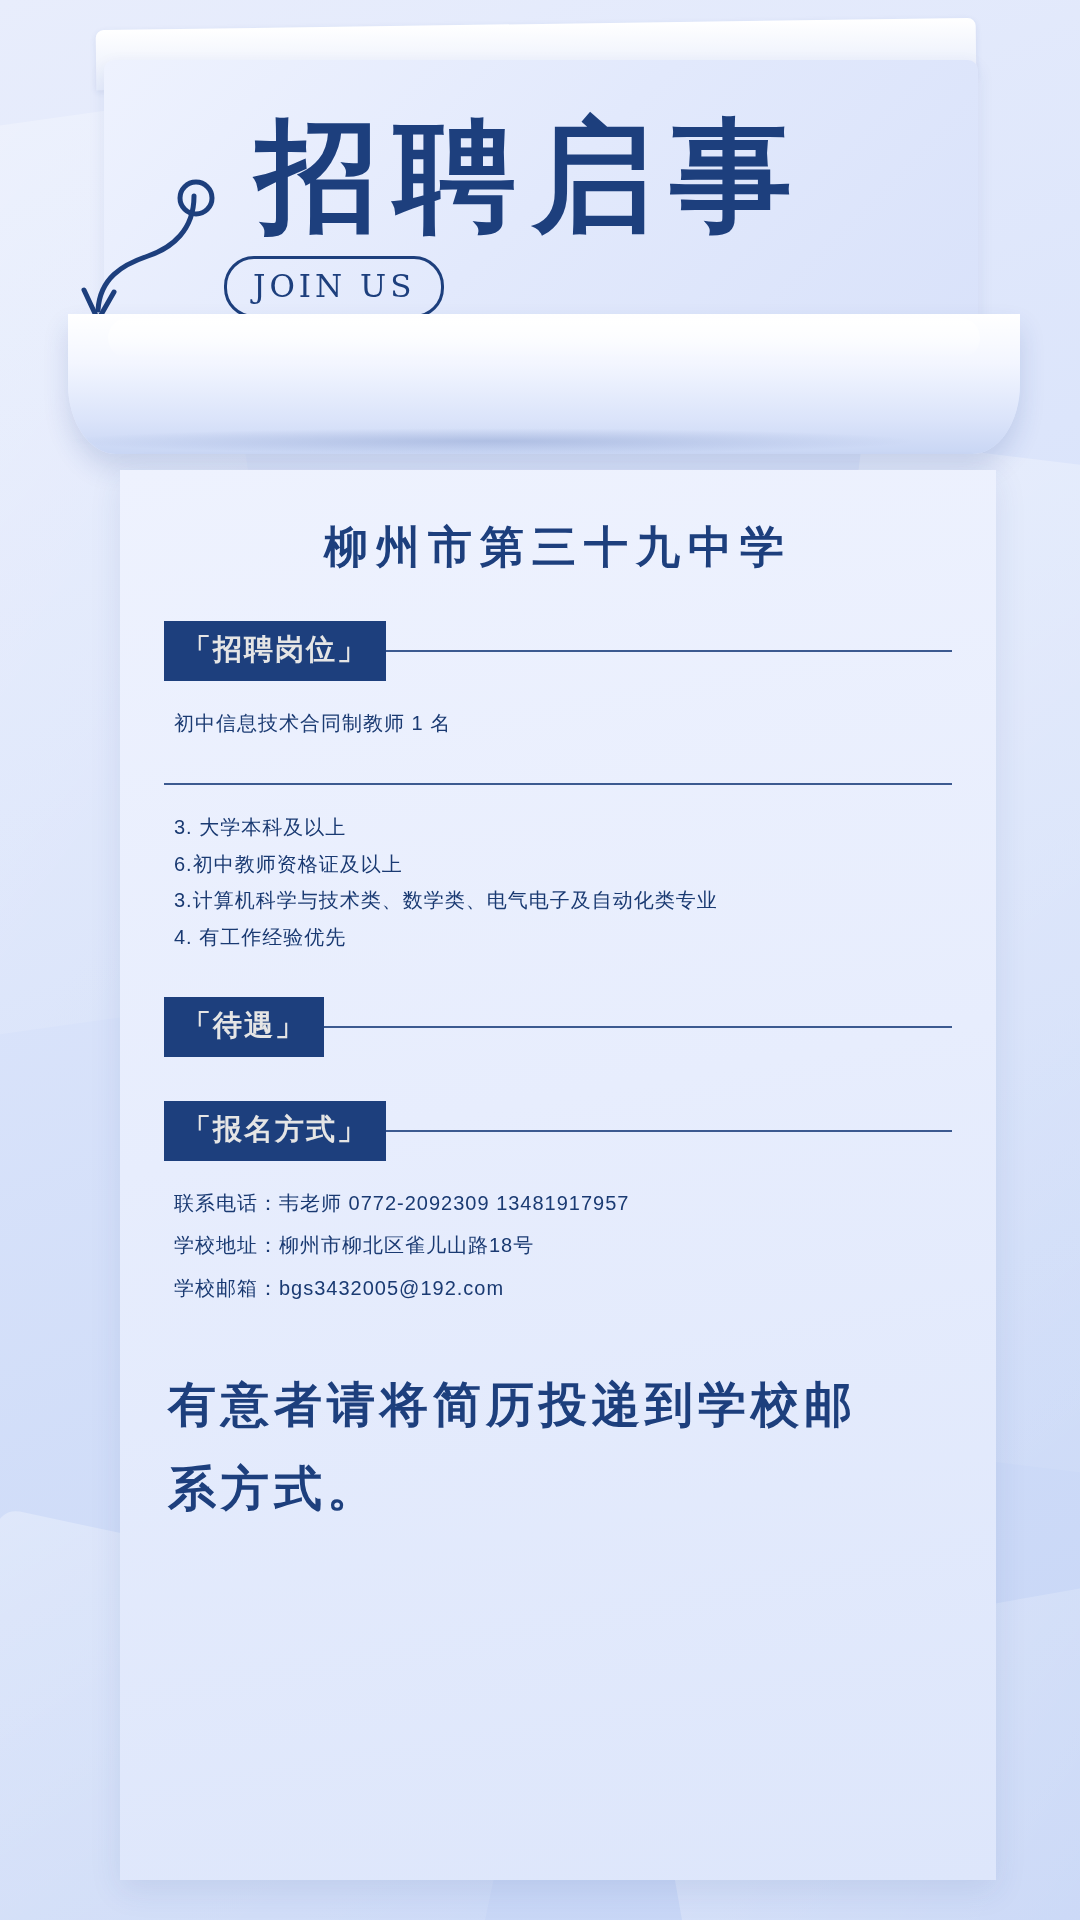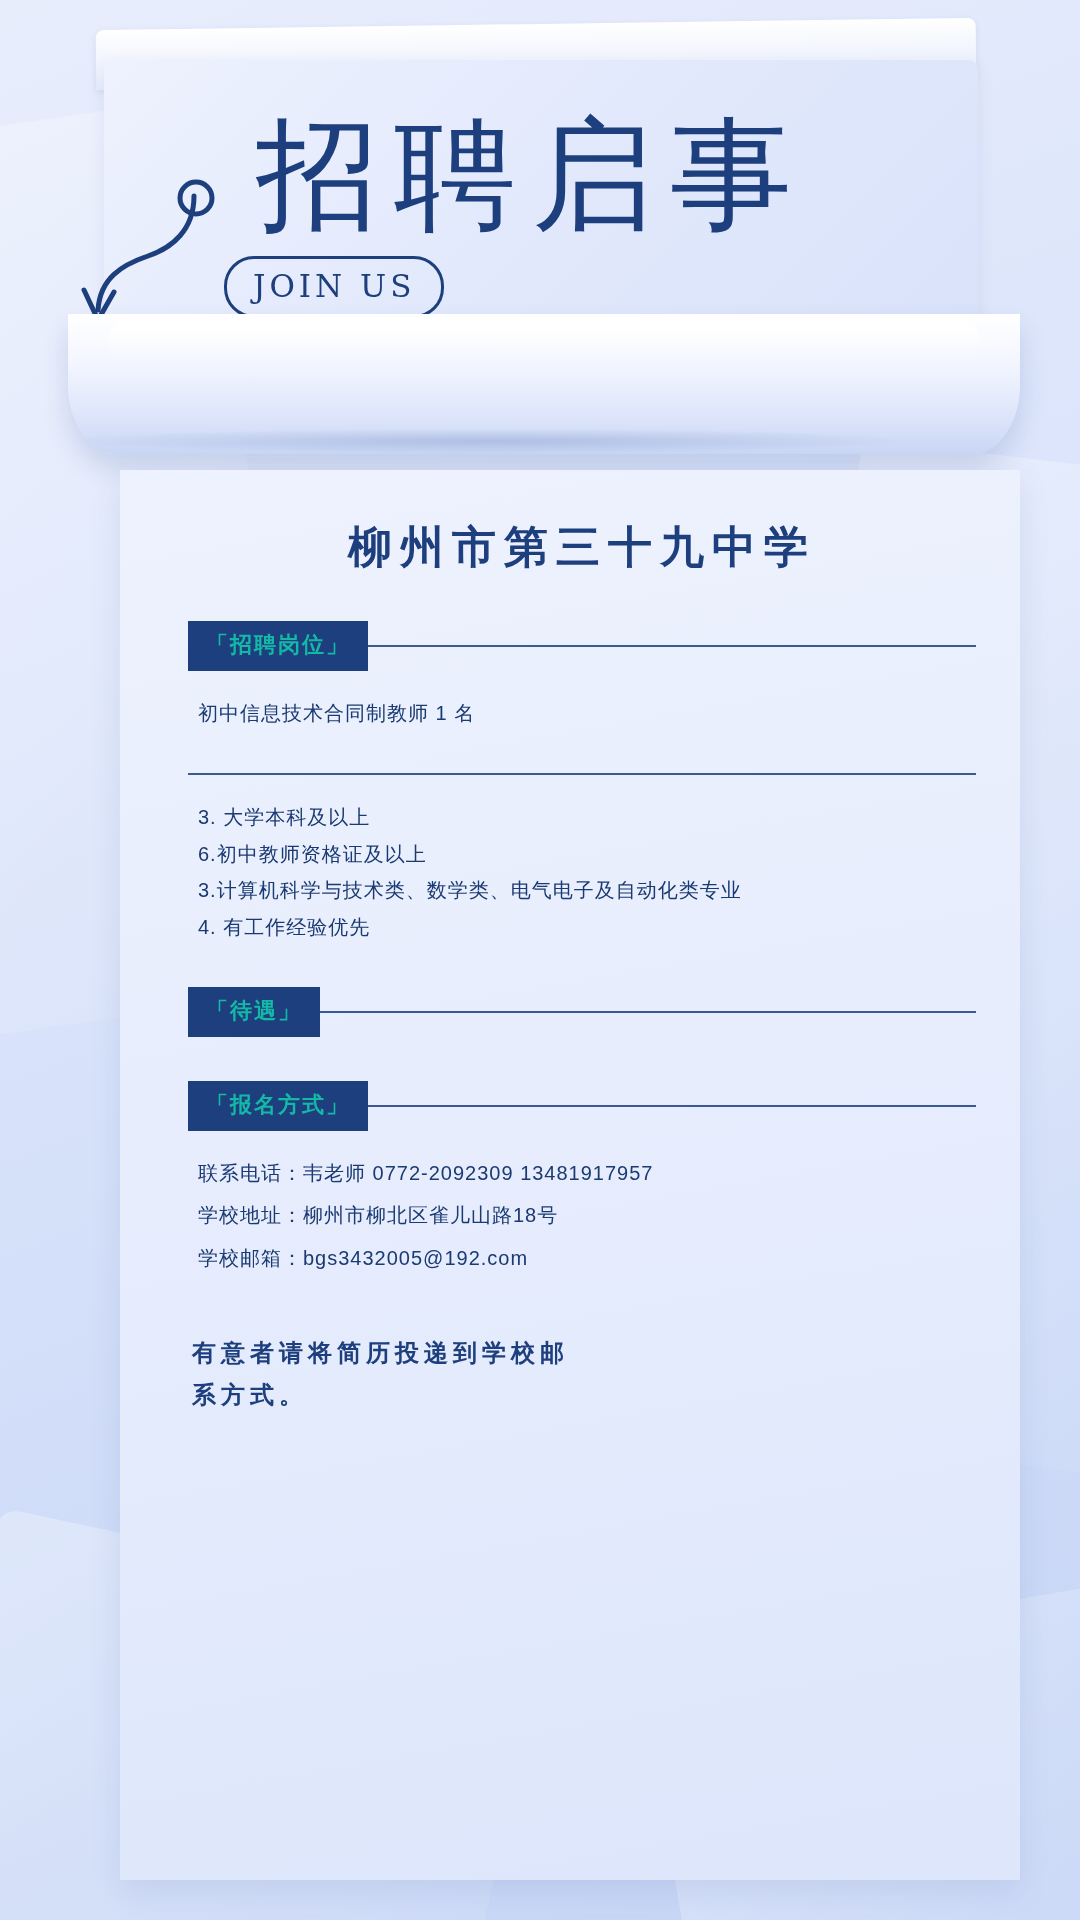--- a/index.html
+++ b/index.html
@@ -97,21 +97,21 @@
     left: 0;
     top: 0;
     width: 968px;
     height: 330px;
   }
   .main-title {
     position: absolute;
     left: 200px;
     top: 96px;
     font-family: "DejaVu Serif", "Liberation Serif", serif;
-    font-weight: normal;
+    font-weight: bold;
     font-size: 122px;
     letter-spacing: 16px;
     color: #1d3f7d;
     line-height: 1;
     white-space: nowrap;
   }
   .join-us {
     position: absolute;
     left: 168px;
     top: 238px;
@@ -133,21 +133,20 @@
 
   
   .body-card {
     position: absolute;
     left: 120px;
     top: 470px;
     width: 876px;
     height: 1410px;
     background: linear-gradient(170deg, #eef2fe 0%, #e7edfd 45%, #dde6fb 100%);
     box-shadow: 0 10px 30px rgba(40,70,140,.10);
-    padding-left: 24px;
   }
 
   .school-name {
     margin: 48px 0 0 0;
     text-align: center;
     font-family: "DejaVu Serif", "Liberation Serif", serif;
     font-size: 44px;
     font-weight: bold;
     letter-spacing: 8px;
     color: #1d3f7d;
@@ -155,22 +154,22 @@
 
   .section { margin: 0 44px; }
 
   .sec-head {
     display: flex;
     align-items: center;
     margin-top: 44px;
   }
   .sec-tag {
     background: #1d3f7d;
-    color: #14b8a6;
-    font-size: 22px;
+    color: #e5e5e5;
+    font-size: 29px;
     font-weight: bold;
     letter-spacing: 2px;
     padding: 9px 18px 11px;
     white-space: nowrap;
     font-family: "DejaVu Serif", "Liberation Serif", serif;
   }
   .sec-rule {
     flex: 1;
     height: 2px;
     background: #1d3f7d;
@@ -187,21 +186,21 @@
   }
   .sec-body .line { margin: 0 0 4px 10px; white-space: nowrap; }
 
   .contact .line { margin-bottom: 10px; }
 
   .closing {
     margin: 58px 48px 0 48px;
     color: #1d3f7d;
     font-family: "DejaVu Serif", "Liberation Serif", serif;
     font-weight: bold;
-    font-size: 24px;
+    font-size: 48px;
     line-height: 1.75;
     letter-spacing: 5px;
   }
 </style>
 </head>
 <body>
 
 <div id="poster">
 
   <div class="bg-shape s1"></div>

